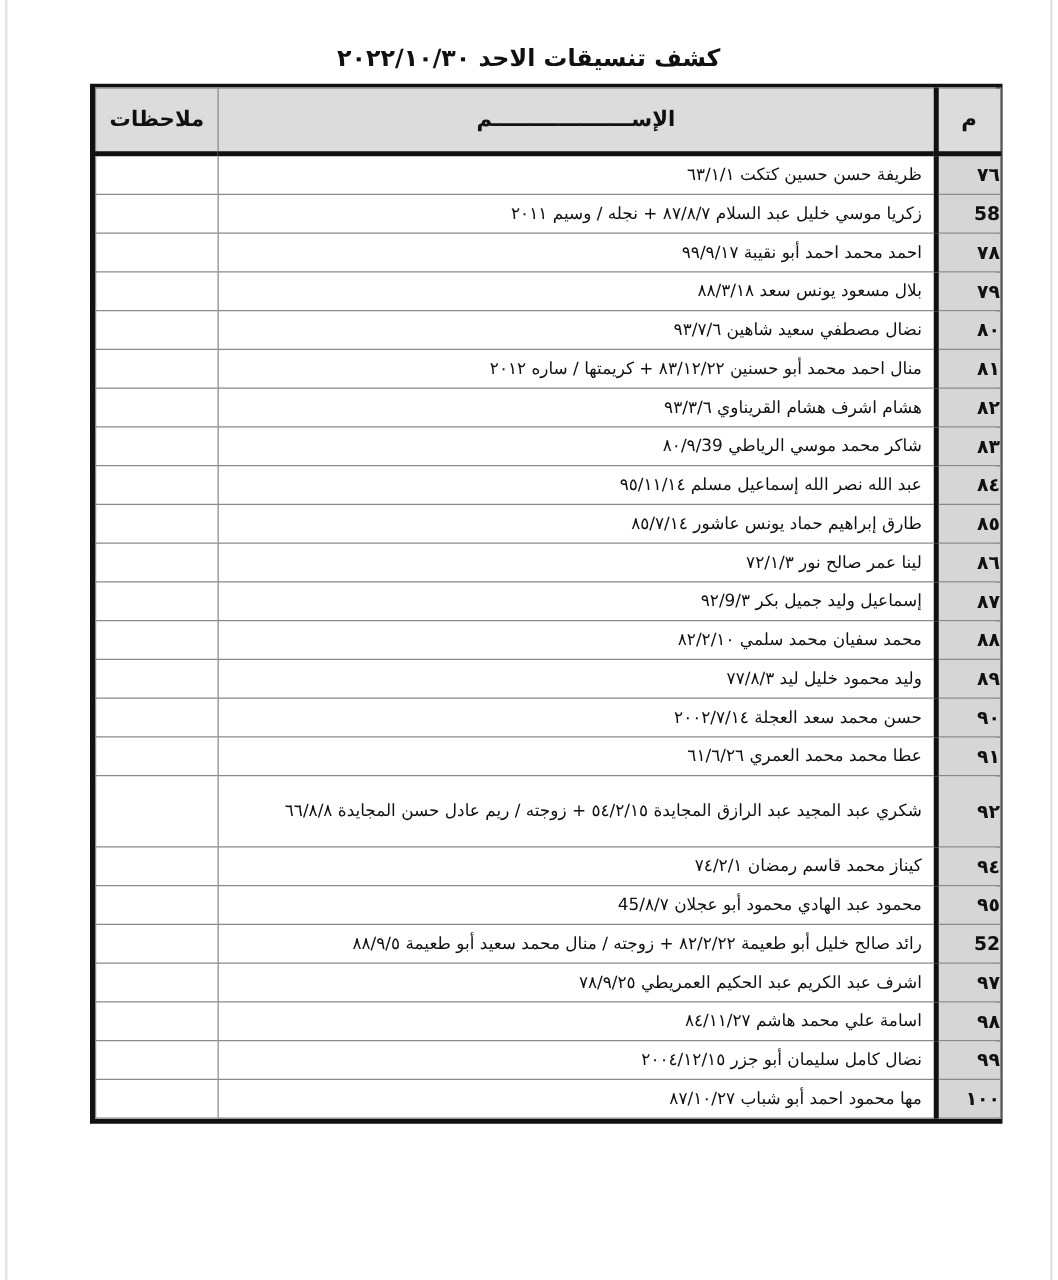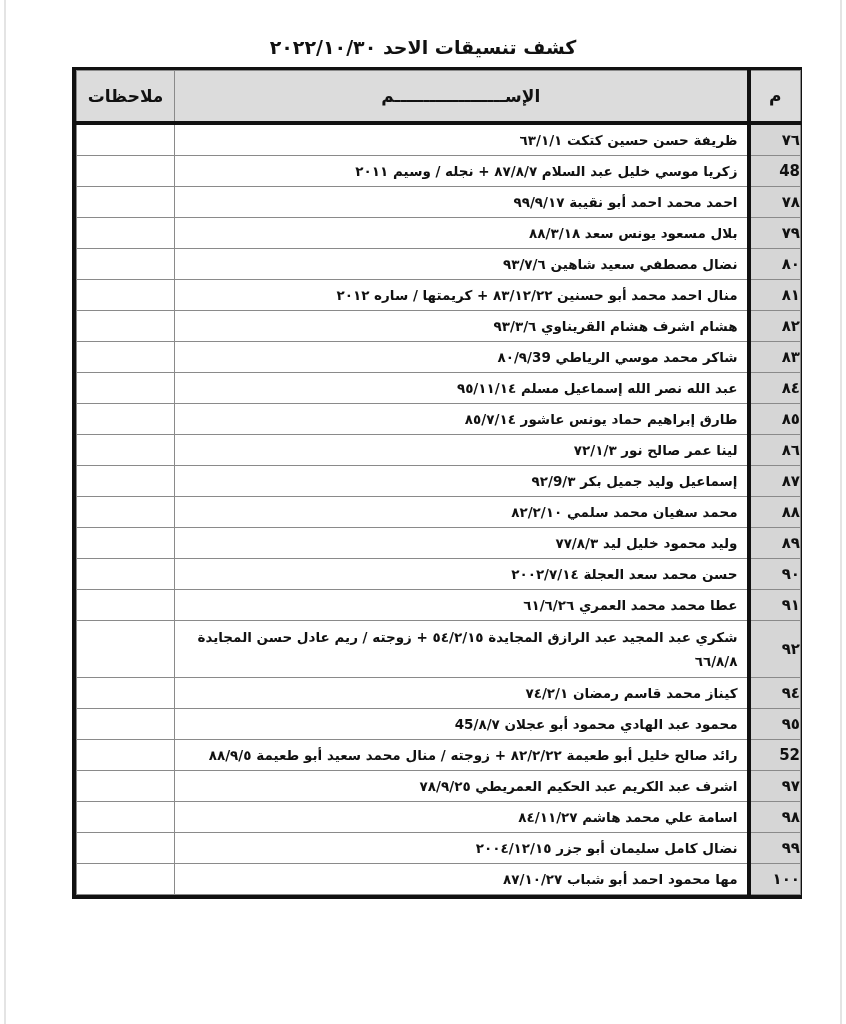--- a/index.html
+++ b/index.html
@@ -24,21 +24,21 @@
     col.c-name { width: 574px; }
     col.c-notes { width: 98px; }
     thead th {
       background: #dcdcdc; height: 50px; font-weight: bold; font-size: 17px;
       border-bottom: 4px solid #111;
     }
     th.h-num, td.num { border-left: 4px solid #111; }
     td.num {
       background: #d6d6d6; text-align: right; font-weight: bold; font-size: 15px; height: 30px;
     }
-    td.name { text-align: right; padding-right: 9px; font-weight: bold; font-size: 13.5px; line-height: 22px; }
+    td.name { text-align: right; padding-right: 9px; font-weight: normal; font-size: 13.5px; line-height: 22px; }
     td.notes { background: #fff; }
     tr.tall td.num, tr.tall td.name { height: 56px; }
     tr.tall td.name { line-height: 24px; margin-top: 44px; }
   </style>
 </head>
 <body>
 
 <div class="page-border-left"></div>
 <div class="page-border-right"></div>
 
@@ -58,21 +58,21 @@
         <th>ملاحظات</th>
       </tr>
     </thead>
     <tbody id="rows">
         <tr>
           <td class="num">٧٦</td>
           <td class="name">ظريفة حسن حسين كتكت ٦٣/١/١</td>
           <td class="notes"></td>
         </tr>
         <tr>
-          <td class="num">48</td>
+          <td class="num">58</td>
           <td class="name">زكريا موسي خليل عبد السلام ٨٧/٨/٧ + نجله / وسيم ٢٠١١</td>
           <td class="notes"></td>
         </tr>
         <tr>
           <td class="num">٧٨</td>
           <td class="name">احمد محمد احمد أبو نقيبة ٩٩/٩/١٧</td>
           <td class="notes"></td>
         </tr>
         <tr>
           <td class="num">٧٩</td>

